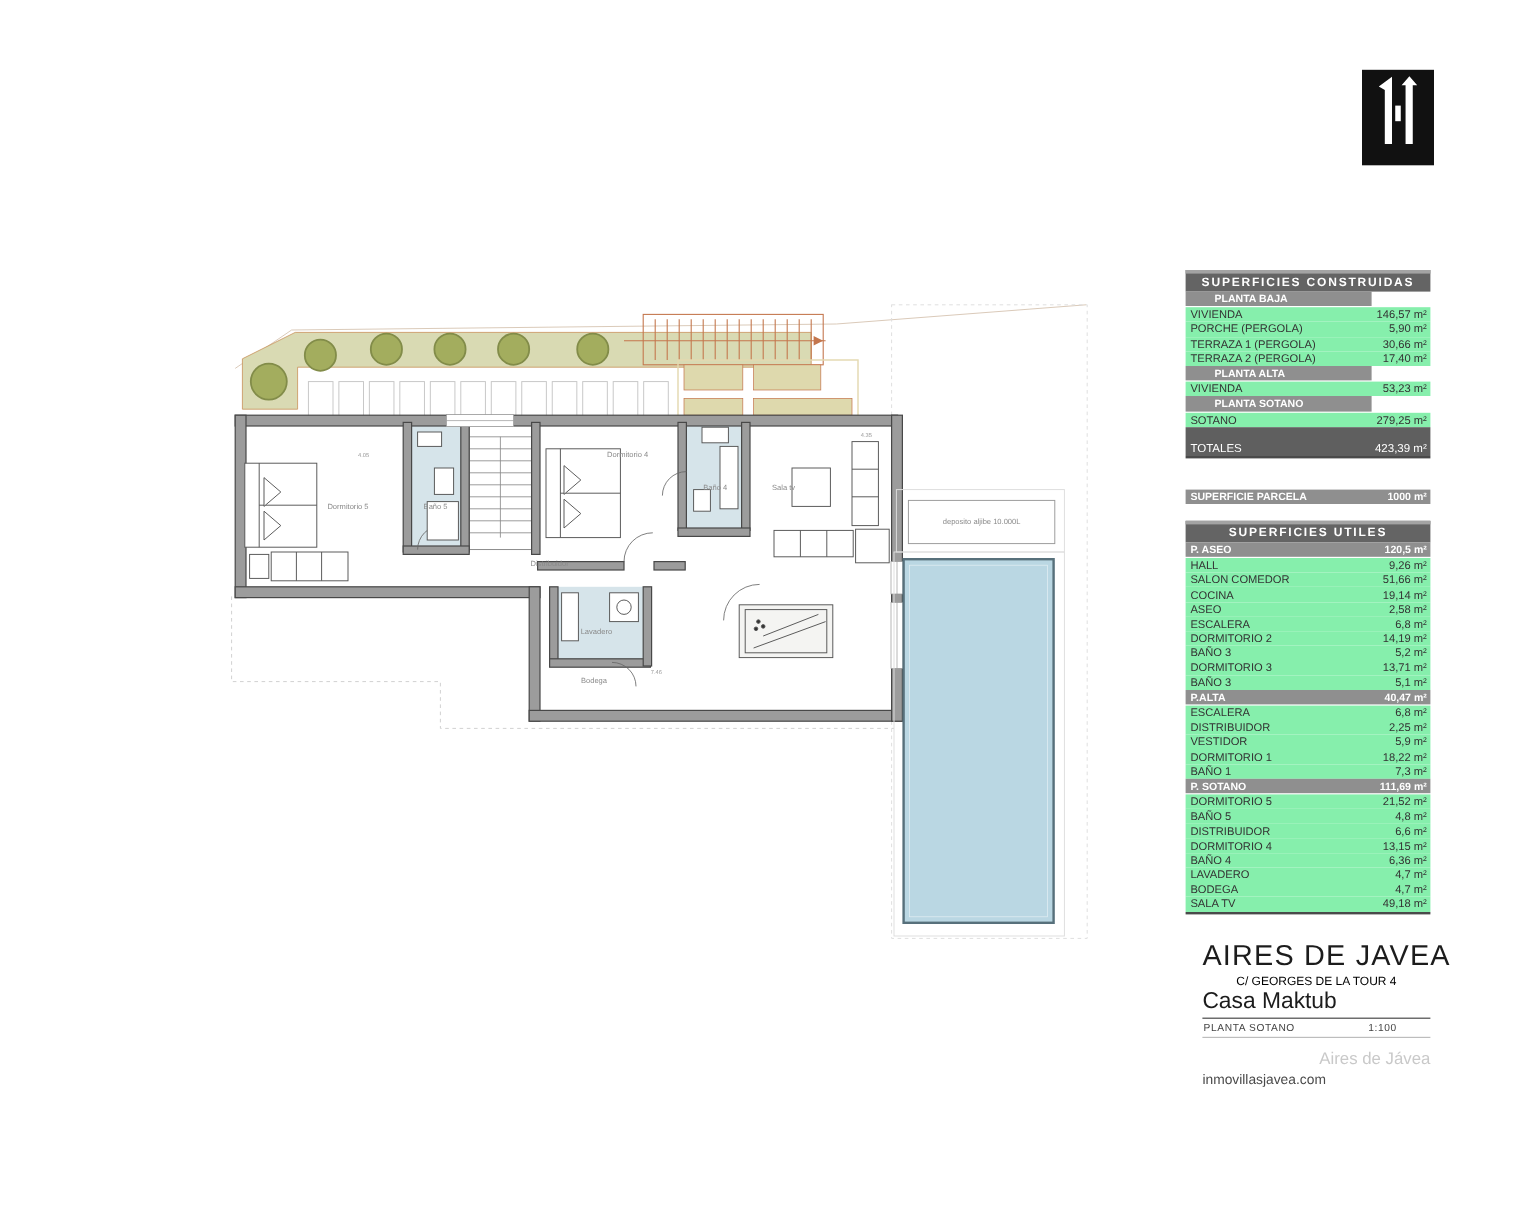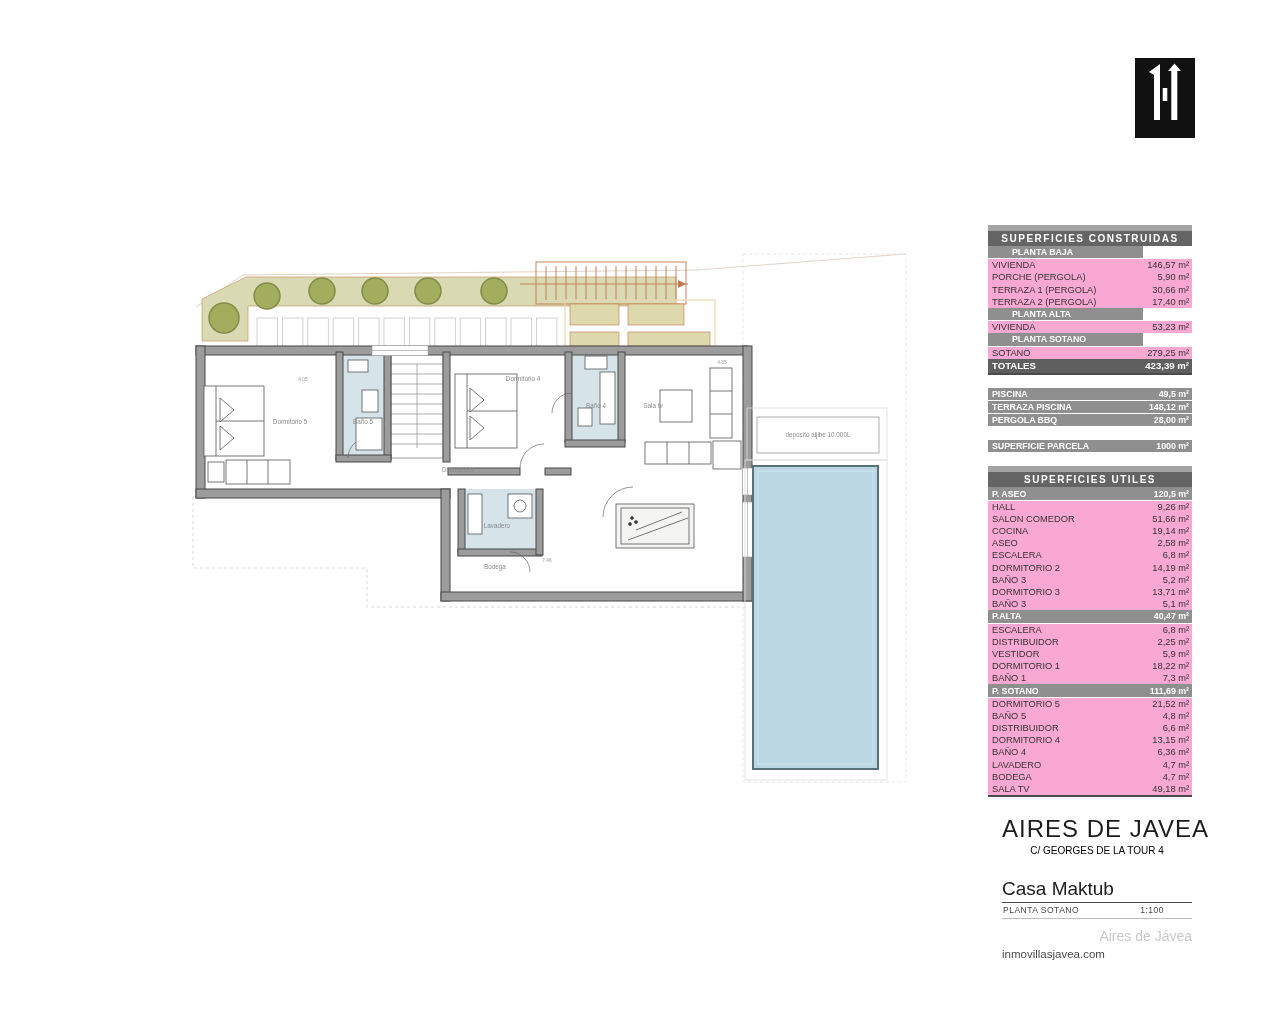--- a/index.html
+++ b/index.html
@@ -5,41 +5,41 @@
   html,body{margin:0;padding:0;background:#fff;}
   body{font-family:"Liberation Sans", sans-serif;}
   #canvas{position:relative;width:1280px;height:1024px;background:#ffffff;overflow:hidden;}
 
   
   .logo{position:absolute;left:1135px;top:58px;width:60px;height:80px;}
 
   
   .panel{position:absolute;left:988px;top:225px;width:204px;}
   .tbl{border-bottom:2px solid #4a4a4a;}
-  .tbl-head{height:15px;background:#646464;border-top:6px solid #a3a3a3;color:#fff;
+  .tbl-head{height:15px;background:#646464;border-top:3px solid #a3a3a3;color:#fff;
             font-size:10px;font-weight:bold;letter-spacing:1.5px;text-align:center;
             line-height:15px;white-space:nowrap;}
   .t-row{display:flex;justify-content:space-between;align-items:center;height:12.2px;
-         font-size:9.3px;color:#333;background:#f9a8d4;}
+         font-size:9.3px;color:#333;background:#86efac;}
   .t-row.section,.t-row.bar{background:#8f8f8f;color:#fff;font-weight:bold;font-size:8.8px;
          margin-bottom:1px;}
   .t-row.section-short{background:transparent;margin-bottom:1px;}
   .t-row.section-short .t-label{background:#8f8f8f;color:#fff;font-weight:bold;font-size:8.8px;
          width:64%;height:100%;line-height:12.2px;padding-left:24px;}
-  .t-row.total{background:#5f5f5f;color:#fff;font-weight:bold;height:14px;font-size:9.6px;}
+  .t-row.total{background:#5f5f5f;color:#fff;font-weight:normal;height:24px;font-size:9.6px;align-items:flex-end;}
   .t-label{padding-left:4px;white-space:nowrap;}
   .t-value{padding-right:3px;white-space:nowrap;}
   .gap13{height:13px;}
   .bars{border-bottom:none;}
 
   
   .titleblock{position:absolute;left:1002px;top:783px;width:190px;}
-  .tb-project{font-size:24px;color:#1c1c1c;text-align:left;letter-spacing:1px;white-space:nowrap;margin-top:32px;}
+  .tb-project{font-size:24px;color:#1c1c1c;text-align:left;letter-spacing:1px;white-space:nowrap;}
   .tb-address{font-size:10px;color:#000000;text-align:center;margin-top:2px;white-space:nowrap;}
-  .tb-house{font-size:19px;color:#1c1c1c;margin-top:22px;padding-bottom:2px;border-bottom:1.5px solid #4a4a4a;}
+  .tb-house{font-size:19px;color:#1c1c1c;padding-bottom:2px;border-bottom:1.5px solid #4a4a4a;}
   .tb-planrow{display:flex;justify-content:space-between;font-size:8.5px;color:#444;
               padding:2px 28px 3px 1px;border-bottom:1px solid #bdbdbd;letter-spacing:.5px;}
   .tb-watermark{font-size:14px;color:#c9c9c9;text-align:right;margin-top:9px;}
   .tb-site{font-size:11.5px;color:#4a4a4a;margin-top:4px;}
 
   
   .plan{position:absolute;left:175px;top:245px;width:740px;height:545px;}
   svg text{font-family:"Liberation Sans", sans-serif;}
   .roomlabel{font-size:6.3px;fill:#8a8a8a;}
   .dimlabel{font-size:4.8px;fill:#9a9a9a;}
@@ -98,36 +98,20 @@
             <span class="t-label">SOTANO</span>
             <span class="t-value">279,25 m²</span>
           </div>
           <div class="t-row total">
             <span class="t-label">TOTALES</span>
             <span class="t-value">423,39 m²</span>
           </div>
         </div>
     </div>
     <div class="gap13"></div>
-    <div class="tbl bars">
-      <div>
-          <div class="t-row bar">
-            <span class="t-label">PISCINA</span>
-            <span class="t-value">49,5 m²</span>
-          </div>
-          <div class="t-row bar">
-            <span class="t-label">TERRAZA PISCINA</span>
-            <span class="t-value">148,12 m²</span>
-          </div>
-          <div class="t-row bar">
-            <span class="t-label">PERGOLA BBQ</span>
-            <span class="t-value">28,00 m²</span>
-          </div>
-        </div>
-    </div>
     <div class="gap13"></div>
     <div class="tbl bars">
       <div>
           <div class="t-row bar">
             <span class="t-label">SUPERFICIE PARCELA</span>
             <span class="t-value">1000 m²</span>
           </div>
         </div>
     </div>
     <div class="gap13"></div>

